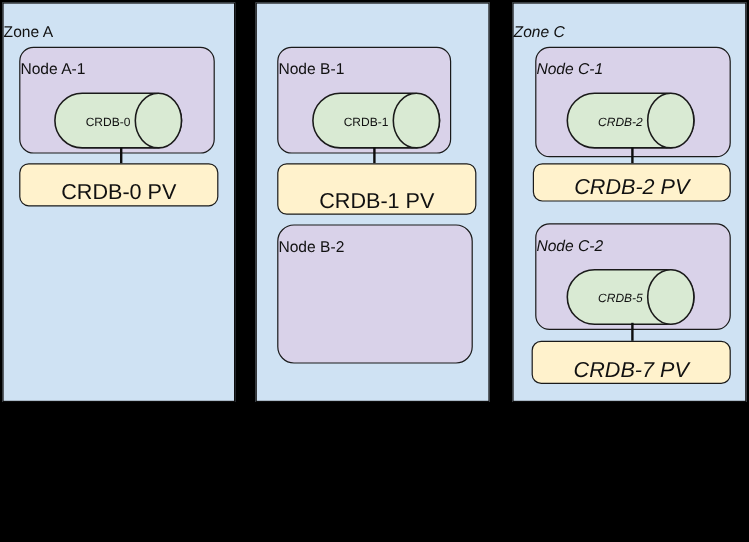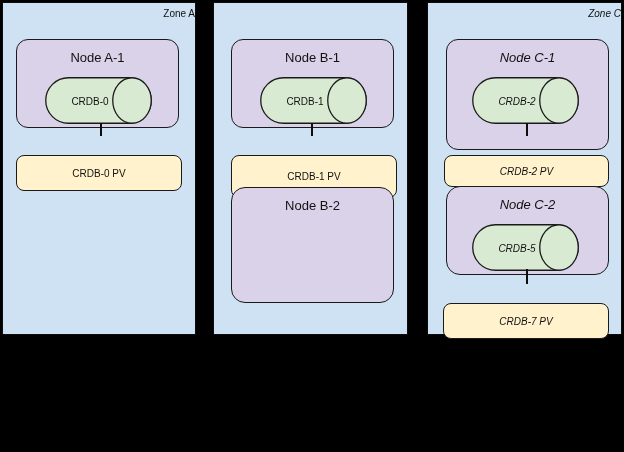--- a/index.html
+++ b/index.html
@@ -17,36 +17,35 @@
   }
   .zone {
     position: absolute;
     top: 2px; height: 333px;
     background: #cfe2f3;
     border: 1.5px solid #0d0d0d;
     box-sizing: border-box;
   }
   .zone-title {
     position: absolute;
-    left: 0; right: 0; top: 3px;
-    text-align: right;
-    font-size: 10px;
+    left: 0; right: 0; top: 16px;
+    text-align: left;
+    font-size: 13px;
     line-height: 16px;
   }
   .node {
     position: absolute;
     background: #d9d2e9;
     border: 1.3px solid #1a1a1a;
     border-radius: 12px;
     box-sizing: border-box;
   }
   .node-title {
     position: absolute;
     left: 0; right: 0; top: 10px;
-    text-align: center;
     font-size: 13px;
     line-height: 16px;
   }
   .cyl { position: absolute; overflow: visible; }
   .cyl-body, .cyl-cap {
     fill: #d9ead3;
     stroke: #1a1a1a;
     stroke-width: 1.3;
   }
   .cyl-text {
@@ -61,24 +60,23 @@
     width: 2px;
     background: #0d0d0d;
   }
   .pv {
     position: absolute;
     background: #fff2cc;
     border: 1.3px solid #1a1a1a;
     border-radius: 8px;
     box-sizing: border-box;
     display: flex;
-    align-items: center;
+    align-items: flex-end;
     justify-content: center;
-    font-size: 10px;
-    margin-top: 19px;
+    font-size: 18px;
   }
 </style>
 </head>
 <body>
 
 <div class="stage">
 
   <section class="zone" style="left:2px; width:194px;">
     <div class="zone-title">Zone A</div>
 
@@ -93,21 +91,21 @@
 
     <div class="connector" style="left:97px; top:120px; height:13px;"></div>
 
     <div class="pv" style="left:13px; top:133px; width:166px; height:36px;">
       <span>CRDB-0 PV</span>
     </div>
   </section>
 
   <section class="zone" style="left:213px; width:195px;">
 
-    <div class="node" style="left:17px; top:36px; width:163px; height:89px;">
+    <div class="node" style="left:17px; top:36px; width:145px; height:89px;">
       <div class="node-title">Node B-1</div>
       <svg class="cyl" style="left:28px; top:37px;" width="107" height="47" viewBox="0 0 107 47">
         <rect class="cyl-body" x="0.75" y="0.75" width="105.5" height="45.5" rx="22.75" ry="22.75"></rect>
         <ellipse class="cyl-cap" cx="87" cy="23.5" rx="19.25" ry="22.75"></ellipse>
         <text class="cyl-text" x="45" y="25">CRDB-1</text>
       </svg>
     </div>
 
     <div class="connector" style="left:97px; top:120px; height:13px;"></div>
 
@@ -116,36 +114,36 @@
     </div>
 
     <div class="node" style="left:17px; top:184px; width:163px; height:116px; border-radius:14px;">
       <div class="node-title">Node B-2</div>
     </div>
   </section>
 
   <section class="zone" style="left:427px; width:195px;font-style:italic;">
     <div class="zone-title">Zone C</div>
 
-    <div class="node" style="left:18px; top:36px; width:163px; height:111px;">
+    <div class="node" style="left:18px; top:36px; width:163px; height:92px;">
       <div class="node-title">Node C-1</div>
       <svg class="cyl" style="left:25px; top:37px;" width="107" height="47" viewBox="0 0 107 47">
         <rect class="cyl-body" x="0.75" y="0.75" width="105.5" height="45.5" rx="22.75" ry="22.75"></rect>
         <ellipse class="cyl-cap" cx="87" cy="23.5" rx="19.25" ry="22.75"></ellipse>
         <text class="cyl-text" x="45" y="25">CRDB-2</text>
       </svg>
     </div>
 
     <div class="connector" style="left:98px; top:120px; height:13px;"></div>
 
     <div class="pv" style="left:16px; top:133px; width:165px; height:32px;">
       <span>CRDB-2 PV</span>
     </div>
 
-    <div class="node" style="left:18px; top:183px; width:163px; height:89px;border-radius:14px;">
+    <div class="node" style="left:18px; top:183px; width:163px; height:89px;">
       <div class="node-title">Node C-2</div>
       <svg class="cyl" style="left:25px; top:37px;" width="107" height="47" viewBox="0 0 107 47">
         <rect class="cyl-body" x="0.75" y="0.75" width="105.5" height="45.5" rx="22.75" ry="22.75"></rect>
         <ellipse class="cyl-cap" cx="87" cy="23.5" rx="19.25" ry="22.75"></ellipse>
         <text class="cyl-text" x="45" y="25">CRDB-5</text>
       </svg>
     </div>
 
     <div class="connector" style="left:98px; top:266px; height:15px;"></div>
 

